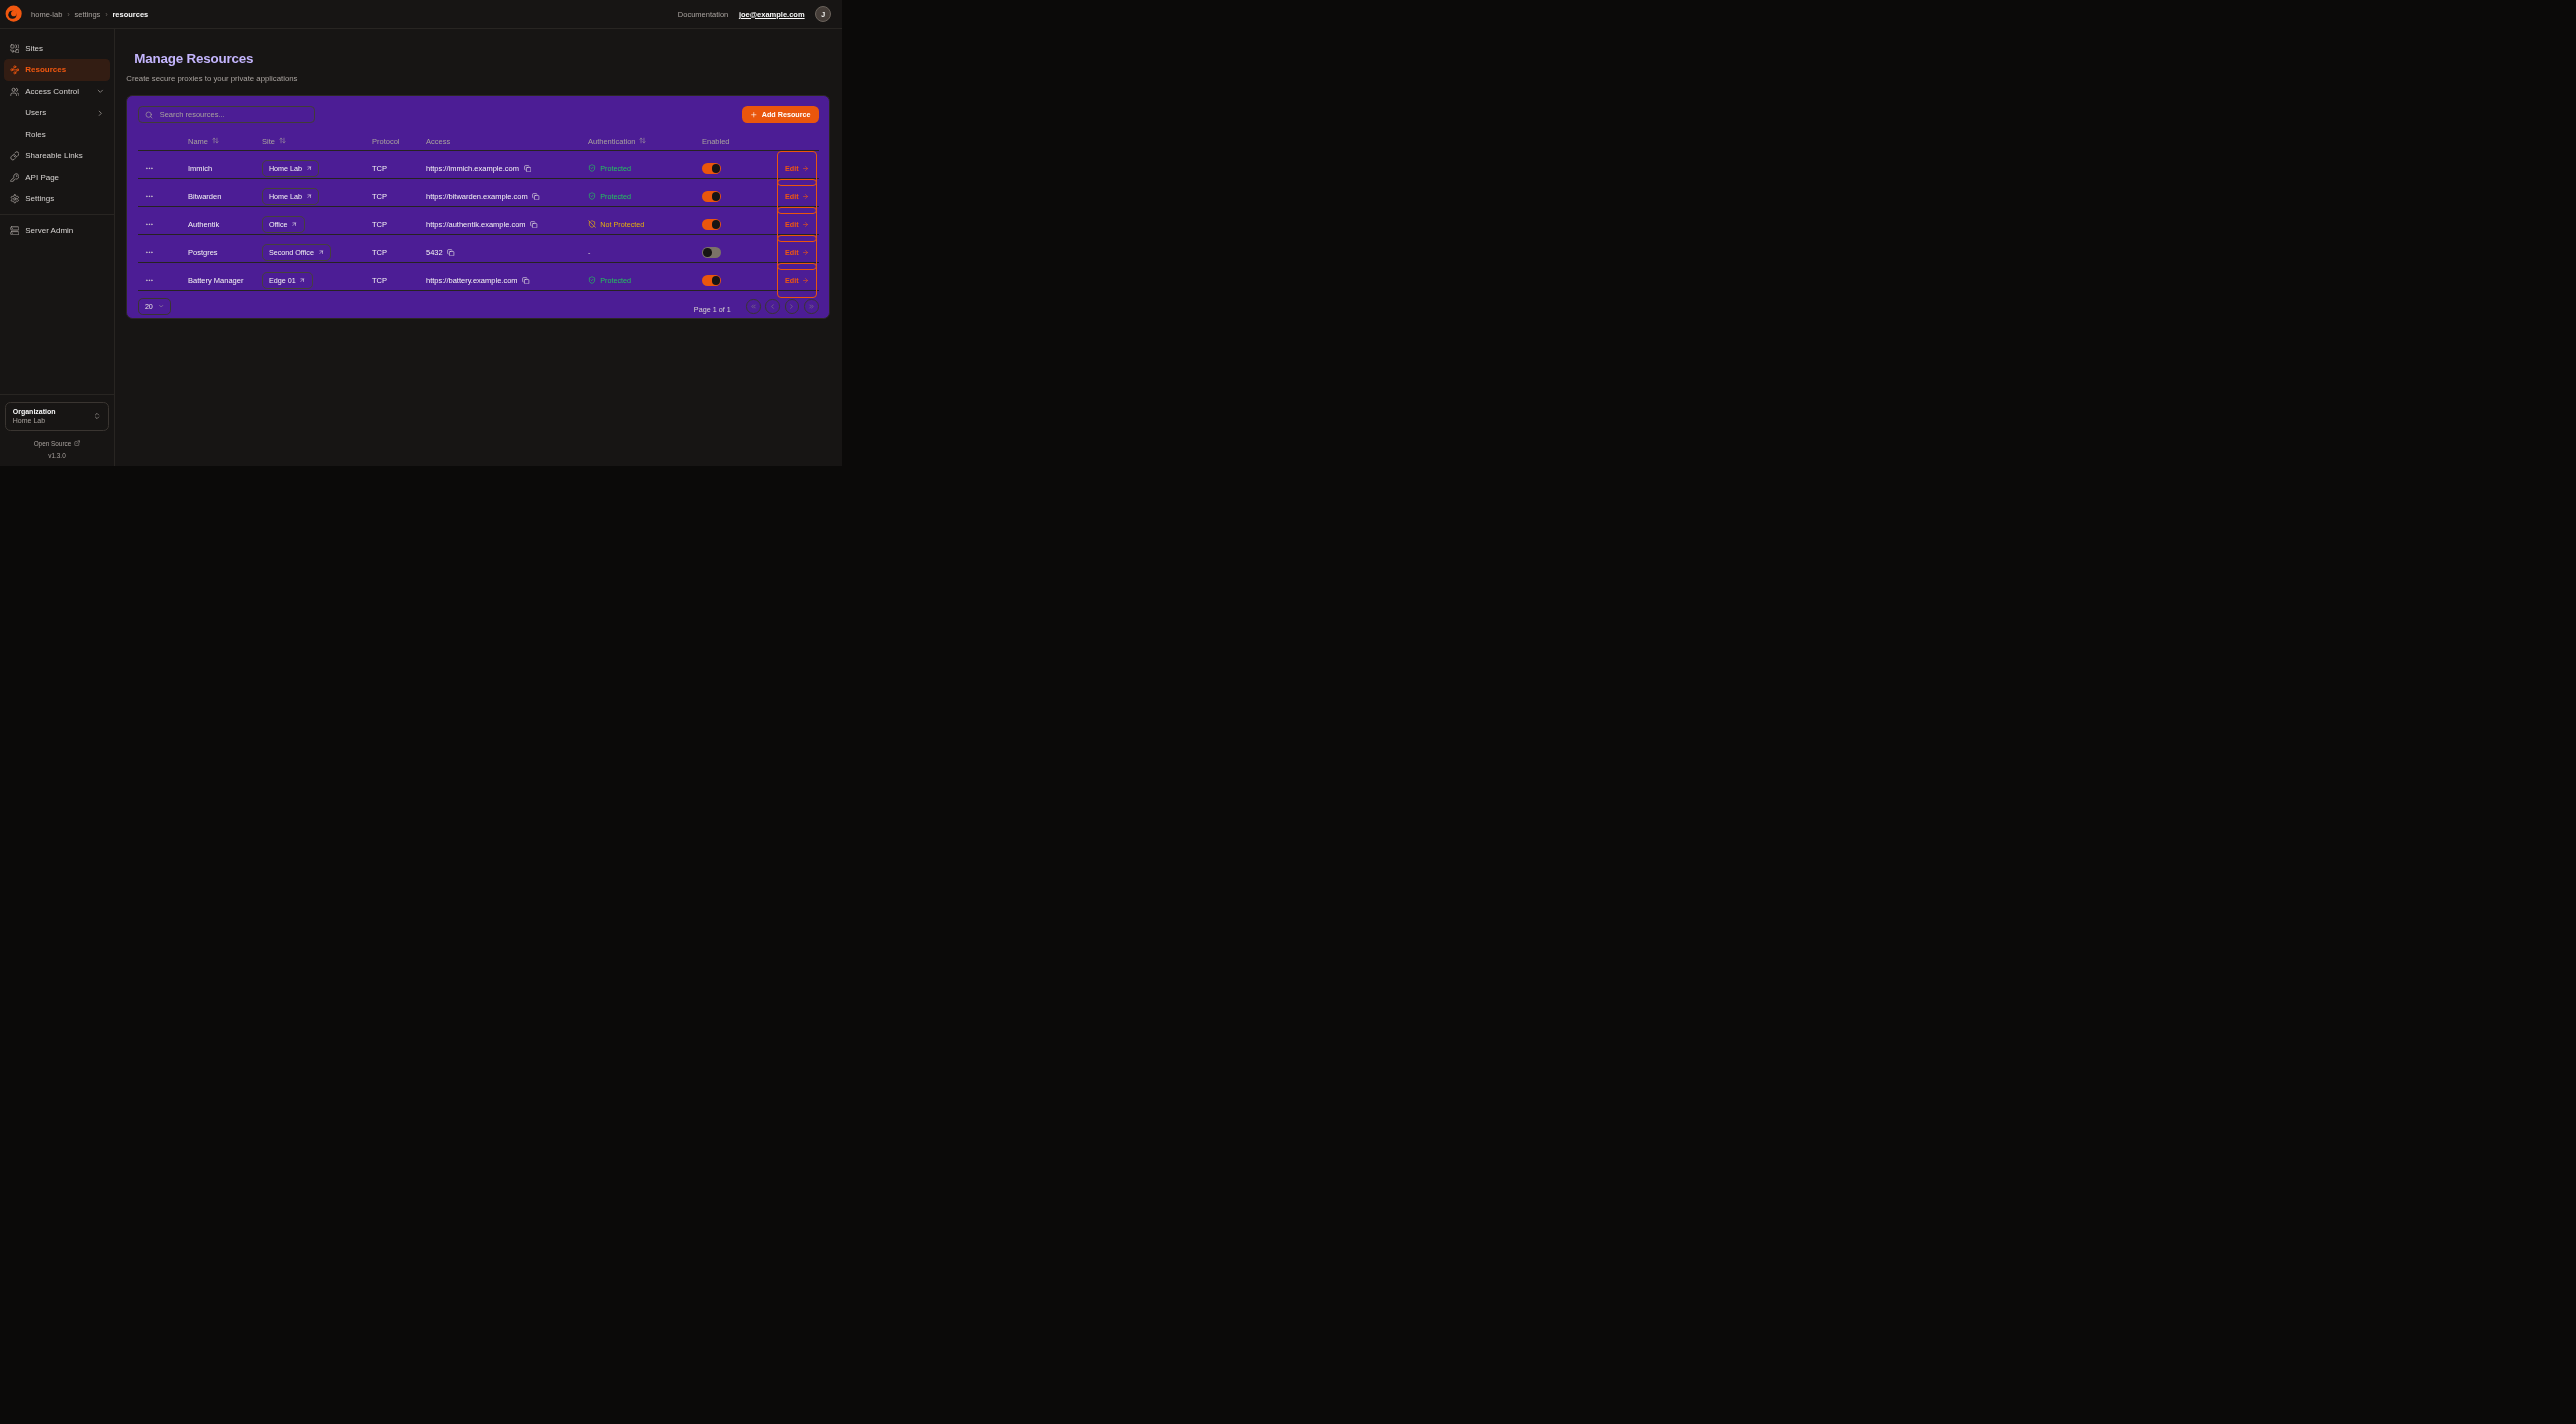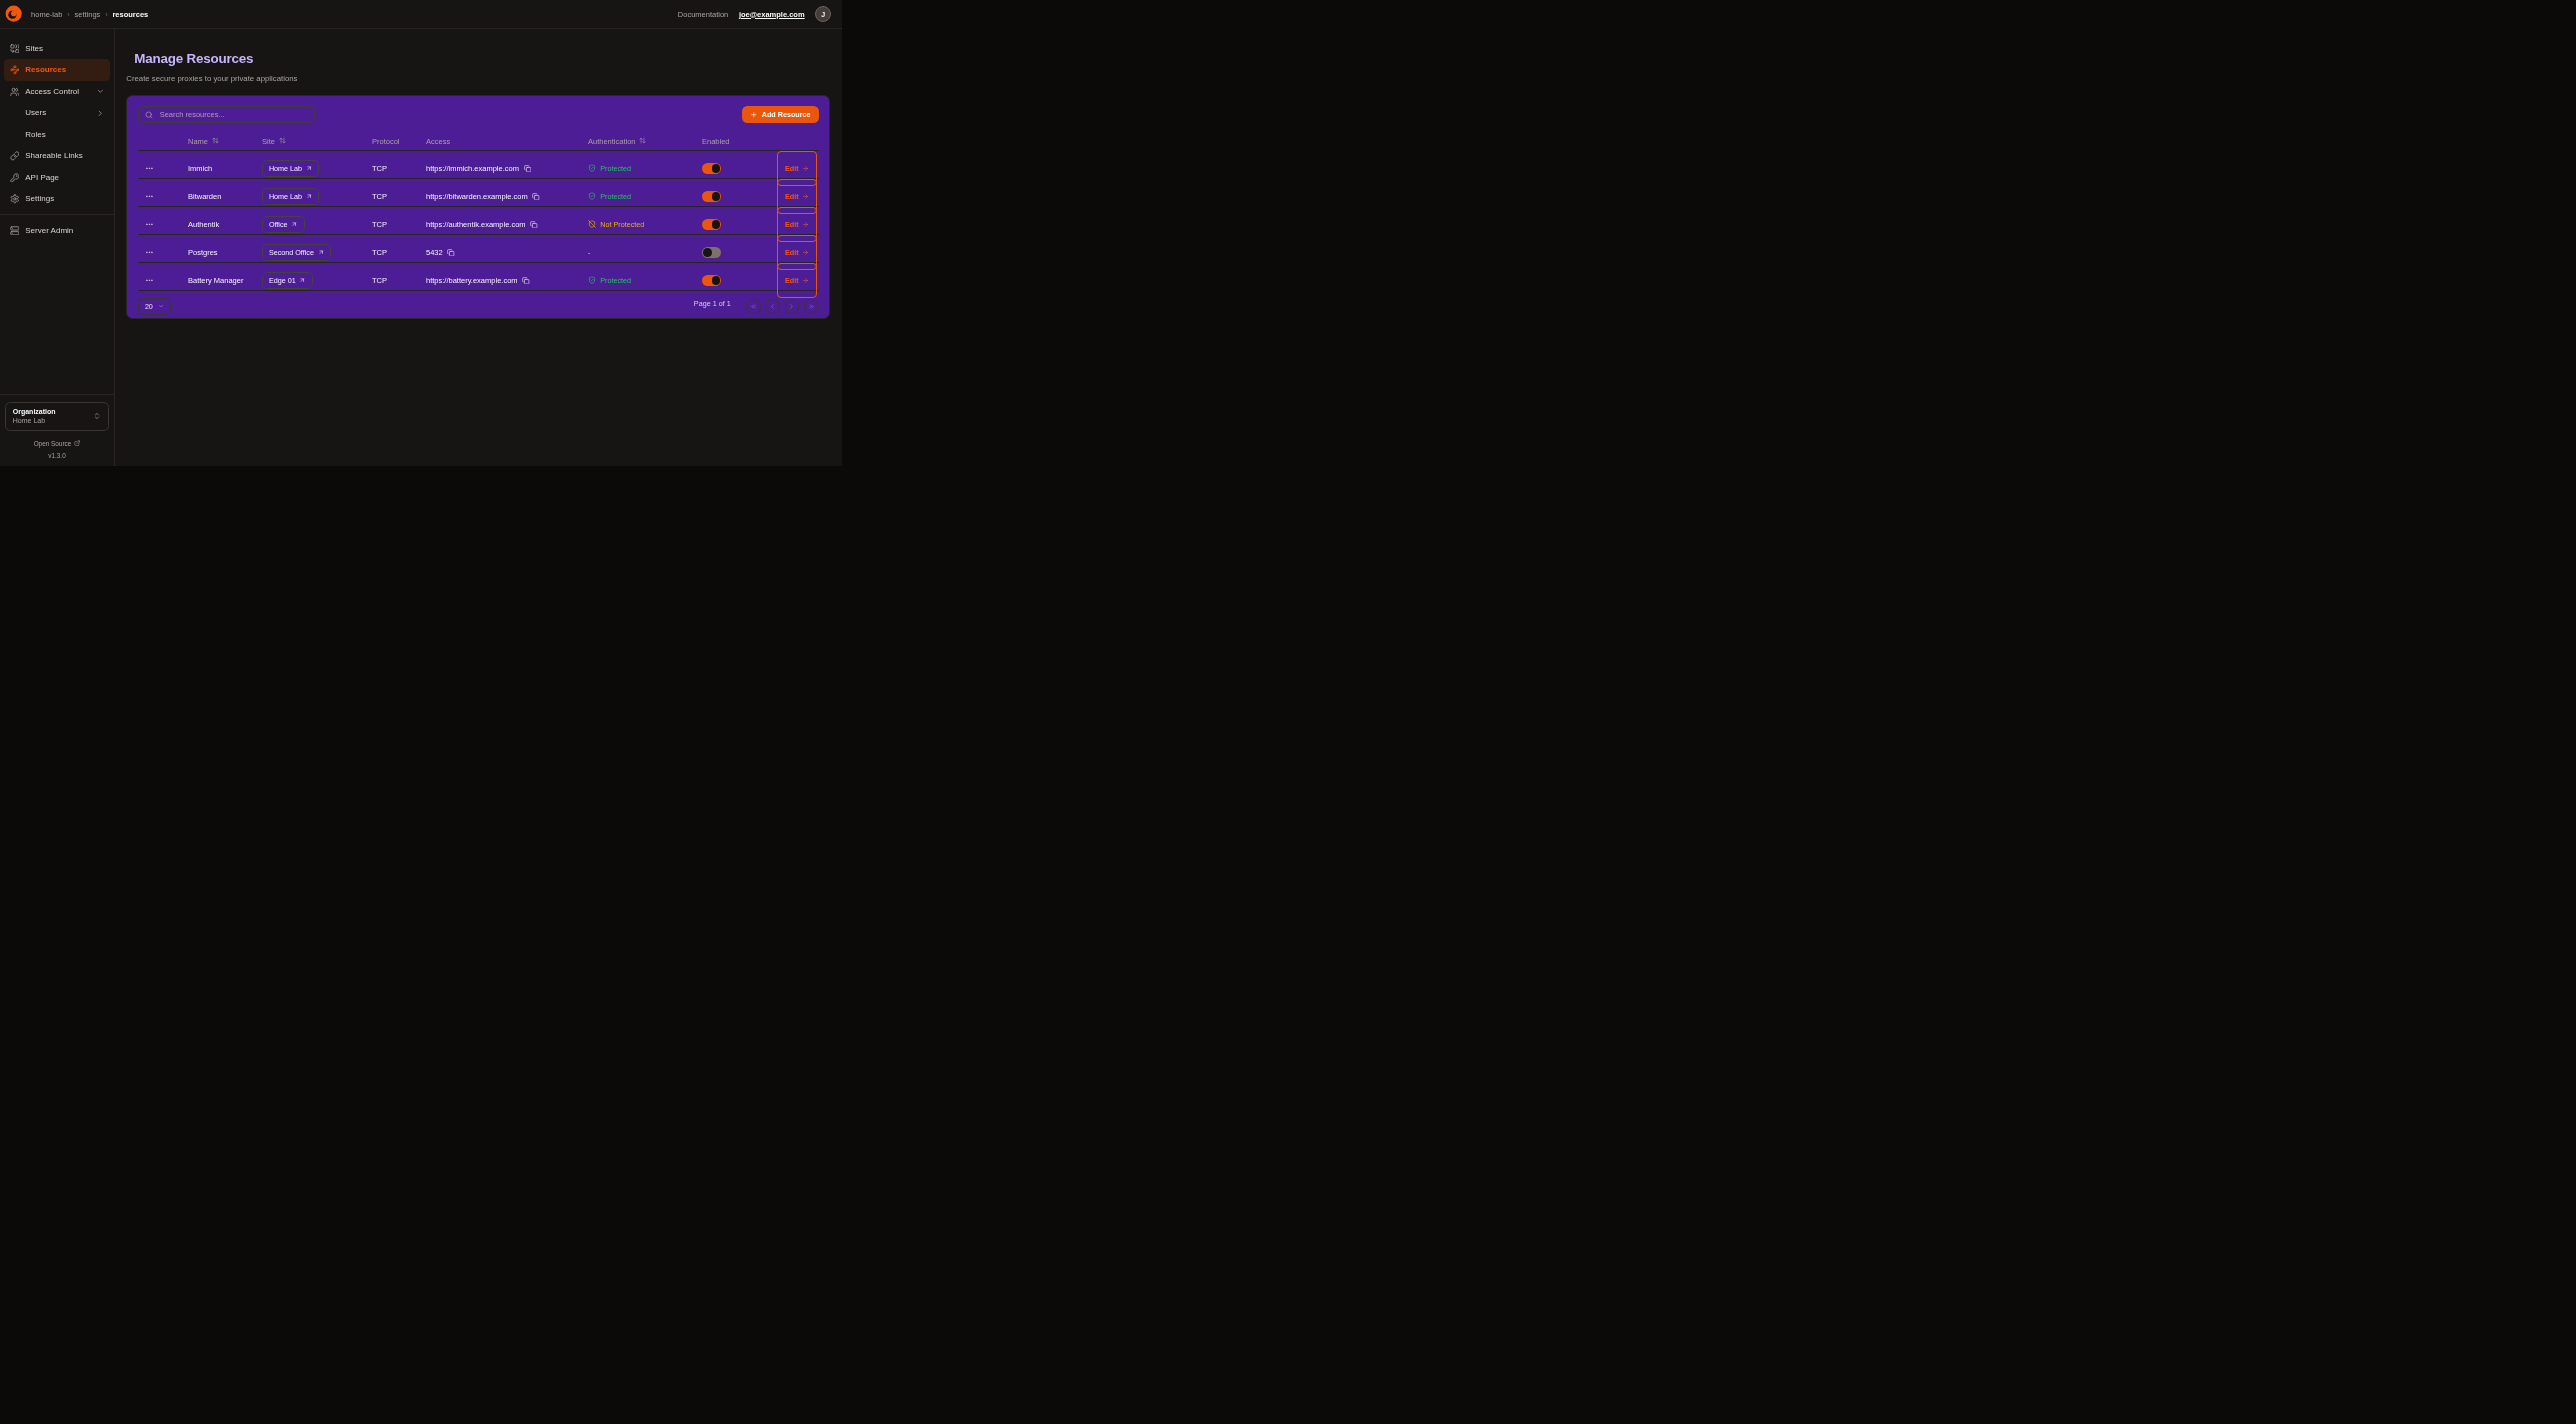--- a/index.html
+++ b/index.html
@@ -132,21 +132,21 @@
   .edit-btn .s-icon { width:7px; height:7px; }
 
   
   .pager { margin-top:7px; display:flex; align-items:center; }
   .page-size {
     display:inline-flex; align-items:center; gap:4.8px; padding:2.7px 5.9px;
     border:0.5px solid #3a3531; border-radius:4.8px; background:transparent;
     color:#e7e5e4; font-family:"Liberation Sans", sans-serif; font-size:7.2px; cursor:pointer;
   }
   .page-size .s-icon { width:6.4px; height:6.4px; color:#a8a29e; }
-  .pager-right { margin-left:auto; display:flex; align-items:flex-start; gap:4.8px; }
+  .pager-right { margin-left:auto; display:flex; align-items:flex-end; gap:4.8px; }
   .page-status { color:#d6d3d1; font-size:7.2px; margin-right:10.7px; }
   .pg-btn {
     width:14.5px; height:14.5px; border-radius:50%; border:0.5px solid #3a3531;
     background:transparent; color:#8a8580; cursor:pointer;
     display:inline-flex; align-items:center; justify-content:center; padding:0;
   }
   .pg-btn .s-icon { width:7px; height:7px; }
 </style>
 </head>
 <body>

